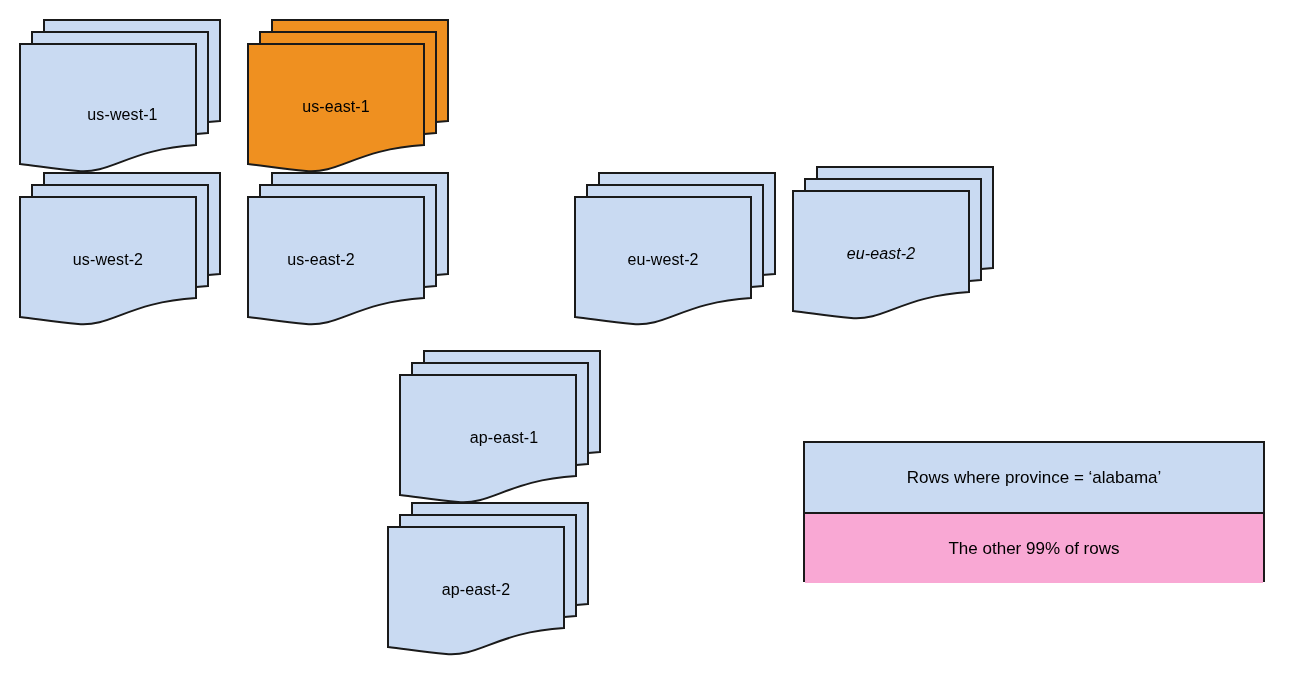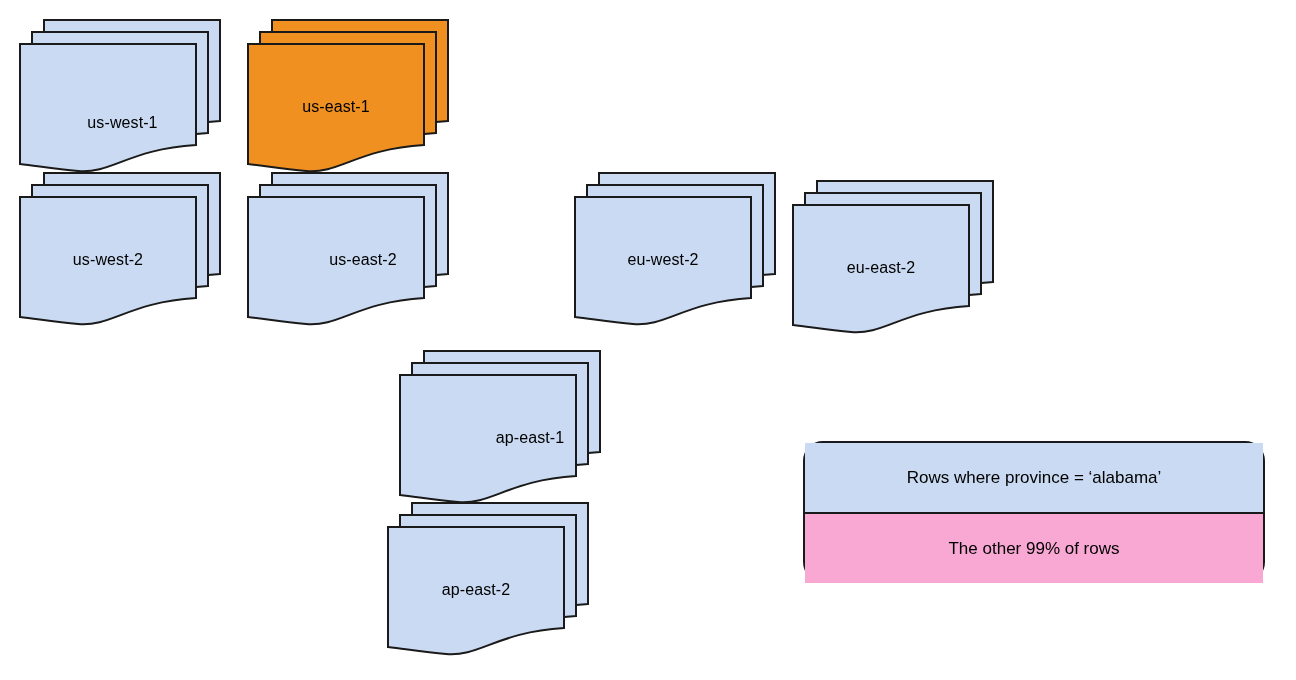--- a/index.html
+++ b/index.html
@@ -69,21 +69,21 @@
 </head>
 <body>
 
 <div id="canvas">
     <div class="stack" style="left: 20px; top: 20px; width: 200px; height: 160px;">
       <svg width="206" height="166">
         <path d="M 0 0 L 176 0 L 176 101 C 109.12 105 91.52000000000001 130 58.080000000000005 127 C 35.2 125 17.6 122 0 120 Z" transform="translate(24,0)" fill="#c9daf2" stroke="#1a1a1a" stroke-width="2" stroke-linejoin="miter"></path>
         <path d="M 0 0 L 176 0 L 176 101 C 109.12 105 91.52000000000001 130 58.080000000000005 127 C 35.2 125 17.6 122 0 120 Z" transform="translate(12,12)" fill="#c9daf2" stroke="#1a1a1a" stroke-width="2" stroke-linejoin="miter"></path>
         <path d="M 0 0 L 176 0 L 176 101 C 109.12 105 91.52000000000001 130 58.080000000000005 127 C 35.2 125 17.6 122 0 120 Z" transform="translate(0,24)" fill="#c9daf2" stroke="#1a1a1a" stroke-width="2" stroke-linejoin="miter"></path>
       </svg>
-      <div class="stack-label" style="top: 94px; width: 205px;">us-west-1</div>
+      <div class="stack-label" style="top: 86px; width: 205px;">us-west-1</div>
     </div>
     <div class="stack" style="left: 248px; top: 20px; width: 200px; height: 160px;">
       <svg width="206" height="166">
         <path d="M 0 0 L 176 0 L 176 101 C 109.12 105 91.52000000000001 130 58.080000000000005 127 C 35.2 125 17.6 122 0 120 Z" transform="translate(24,0)" fill="#ef9020" stroke="#1a1a1a" stroke-width="2" stroke-linejoin="miter"></path>
         <path d="M 0 0 L 176 0 L 176 101 C 109.12 105 91.52000000000001 130 58.080000000000005 127 C 35.2 125 17.6 122 0 120 Z" transform="translate(12,12)" fill="#ef9020" stroke="#1a1a1a" stroke-width="2" stroke-linejoin="miter"></path>
         <path d="M 0 0 L 176 0 L 176 101 C 109.12 105 91.52000000000001 130 58.080000000000005 127 C 35.2 125 17.6 122 0 120 Z" transform="translate(0,24)" fill="#ef9020" stroke="#1a1a1a" stroke-width="2" stroke-linejoin="miter"></path>
       </svg>
       <div class="stack-label" style="top: 78px; width: 176px;">us-east-1</div>
     </div>
     <div class="stack" style="left: 20px; top: 173px; width: 200px; height: 160px;">
@@ -93,55 +93,55 @@
         <path d="M 0 0 L 176 0 L 176 101 C 109.12 105 91.52000000000001 130 58.080000000000005 127 C 35.2 125 17.6 122 0 120 Z" transform="translate(0,24)" fill="#c9daf2" stroke="#1a1a1a" stroke-width="2" stroke-linejoin="miter"></path>
       </svg>
       <div class="stack-label" style="top: 78px; width: 176px;">us-west-2</div>
     </div>
     <div class="stack" style="left: 248px; top: 173px; width: 200px; height: 160px;">
       <svg width="206" height="166">
         <path d="M 0 0 L 176 0 L 176 101 C 109.12 105 91.52000000000001 130 58.080000000000005 127 C 35.2 125 17.6 122 0 120 Z" transform="translate(24,0)" fill="#c9daf2" stroke="#1a1a1a" stroke-width="2" stroke-linejoin="miter"></path>
         <path d="M 0 0 L 176 0 L 176 101 C 109.12 105 91.52000000000001 130 58.080000000000005 127 C 35.2 125 17.6 122 0 120 Z" transform="translate(12,12)" fill="#c9daf2" stroke="#1a1a1a" stroke-width="2" stroke-linejoin="miter"></path>
         <path d="M 0 0 L 176 0 L 176 101 C 109.12 105 91.52000000000001 130 58.080000000000005 127 C 35.2 125 17.6 122 0 120 Z" transform="translate(0,24)" fill="#c9daf2" stroke="#1a1a1a" stroke-width="2" stroke-linejoin="miter"></path>
       </svg>
-      <div class="stack-label" style="top: 78px; width: 146px; padding-left: 42px;">us-east-2</div>
+      <div class="stack-label" style="top: 78px; width: 146px;">us-east-2</div>
     </div>
     <div class="stack" style="left: 575px; top: 173px; width: 200px; height: 160px;">
       <svg width="206" height="166">
         <path d="M 0 0 L 176 0 L 176 101 C 109.12 105 91.52000000000001 130 58.080000000000005 127 C 35.2 125 17.6 122 0 120 Z" transform="translate(24,0)" fill="#c9daf2" stroke="#1a1a1a" stroke-width="2" stroke-linejoin="miter"></path>
         <path d="M 0 0 L 176 0 L 176 101 C 109.12 105 91.52000000000001 130 58.080000000000005 127 C 35.2 125 17.6 122 0 120 Z" transform="translate(12,12)" fill="#c9daf2" stroke="#1a1a1a" stroke-width="2" stroke-linejoin="miter"></path>
         <path d="M 0 0 L 176 0 L 176 101 C 109.12 105 91.52000000000001 130 58.080000000000005 127 C 35.2 125 17.6 122 0 120 Z" transform="translate(0,24)" fill="#c9daf2" stroke="#1a1a1a" stroke-width="2" stroke-linejoin="miter"></path>
       </svg>
       <div class="stack-label" style="top: 78px; width: 176px;">eu-west-2</div>
     </div>
-    <div class="stack" style="left: 793px; top: 181px; width: 200px; height: 160px;">
+    <div class="stack" style="left: 793px; top: 167px; width: 200px; height: 160px; font-style: italic;">
       <svg width="206" height="166">
         <path d="M 0 0 L 176 0 L 176 101 C 109.12 105 91.52000000000001 130 58.080000000000005 127 C 35.2 125 17.6 122 0 120 Z" transform="translate(24,0)" fill="#c9daf2" stroke="#1a1a1a" stroke-width="2" stroke-linejoin="miter"></path>
         <path d="M 0 0 L 176 0 L 176 101 C 109.12 105 91.52000000000001 130 58.080000000000005 127 C 35.2 125 17.6 122 0 120 Z" transform="translate(12,12)" fill="#c9daf2" stroke="#1a1a1a" stroke-width="2" stroke-linejoin="miter"></path>
         <path d="M 0 0 L 176 0 L 176 101 C 109.12 105 91.52000000000001 130 58.080000000000005 127 C 35.2 125 17.6 122 0 120 Z" transform="translate(0,24)" fill="#c9daf2" stroke="#1a1a1a" stroke-width="2" stroke-linejoin="miter"></path>
       </svg>
       <div class="stack-label" style="top: 78px; width: 176px;">eu-east-2</div>
     </div>
     <div class="stack" style="left: 400px; top: 351px; width: 200px; height: 160px;">
       <svg width="206" height="166">
         <path d="M 0 0 L 176 0 L 176 101 C 109.12 105 91.52000000000001 130 58.080000000000005 127 C 35.2 125 17.6 122 0 120 Z" transform="translate(24,0)" fill="#c9daf2" stroke="#1a1a1a" stroke-width="2" stroke-linejoin="miter"></path>
         <path d="M 0 0 L 176 0 L 176 101 C 109.12 105 91.52000000000001 130 58.080000000000005 127 C 35.2 125 17.6 122 0 120 Z" transform="translate(12,12)" fill="#c9daf2" stroke="#1a1a1a" stroke-width="2" stroke-linejoin="miter"></path>
         <path d="M 0 0 L 176 0 L 176 101 C 109.12 105 91.52000000000001 130 58.080000000000005 127 C 35.2 125 17.6 122 0 120 Z" transform="translate(0,24)" fill="#c9daf2" stroke="#1a1a1a" stroke-width="2" stroke-linejoin="miter"></path>
       </svg>
-      <div class="stack-label" style="top: 78px; width: 208px; margin-left: 26px;">ap-east-1</div>
+      <div class="stack-label" style="top: 78px; width: 208px;">ap-east-1</div>
     </div>
     <div class="stack" style="left: 388px; top: 503px; width: 200px; height: 160px;">
       <svg width="206" height="166">
         <path d="M 0 0 L 176 0 L 176 101 C 109.12 105 91.52000000000001 130 58.080000000000005 127 C 35.2 125 17.6 122 0 120 Z" transform="translate(24,0)" fill="#c9daf2" stroke="#1a1a1a" stroke-width="2" stroke-linejoin="miter"></path>
         <path d="M 0 0 L 176 0 L 176 101 C 109.12 105 91.52000000000001 130 58.080000000000005 127 C 35.2 125 17.6 122 0 120 Z" transform="translate(12,12)" fill="#c9daf2" stroke="#1a1a1a" stroke-width="2" stroke-linejoin="miter"></path>
         <path d="M 0 0 L 176 0 L 176 101 C 109.12 105 91.52000000000001 130 58.080000000000005 127 C 35.2 125 17.6 122 0 120 Z" transform="translate(0,24)" fill="#c9daf2" stroke="#1a1a1a" stroke-width="2" stroke-linejoin="miter"></path>
       </svg>
       <div class="stack-label" style="top: 78px; width: 176px;">ap-east-2</div>
     </div>
-    <div class="legend" style="left: 803px; top: 441px; width: 462px; height: 141px; border-radius: 20px;">
+    <div class="legend" style="left: 803px; top: 441px; width: 462px; height: 141px;">
       <div class="legend-row first" style="background: rgb(201, 218, 242); height: 71px;">
         <span>Rows where province = ‘alabama’</span>
       </div>
       <div class="legend-row" style="background: #f9a8d4; height: 69px;">
         <span>The other 99% of rows</span>
       </div>
     </div>
   </div>
 
 </body></html>

